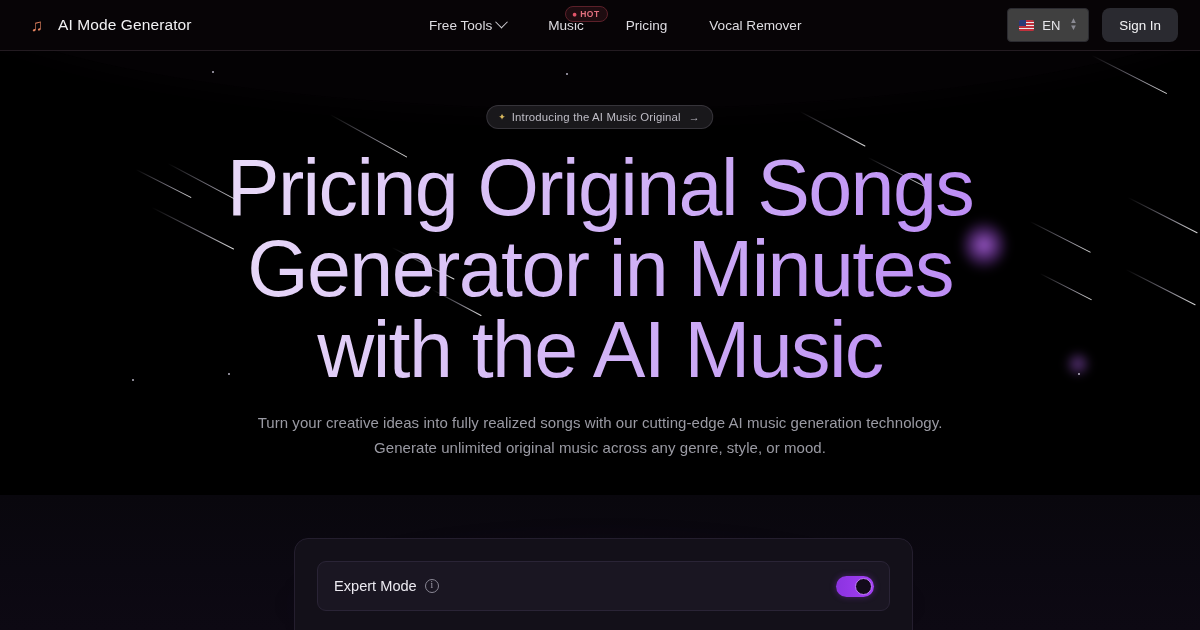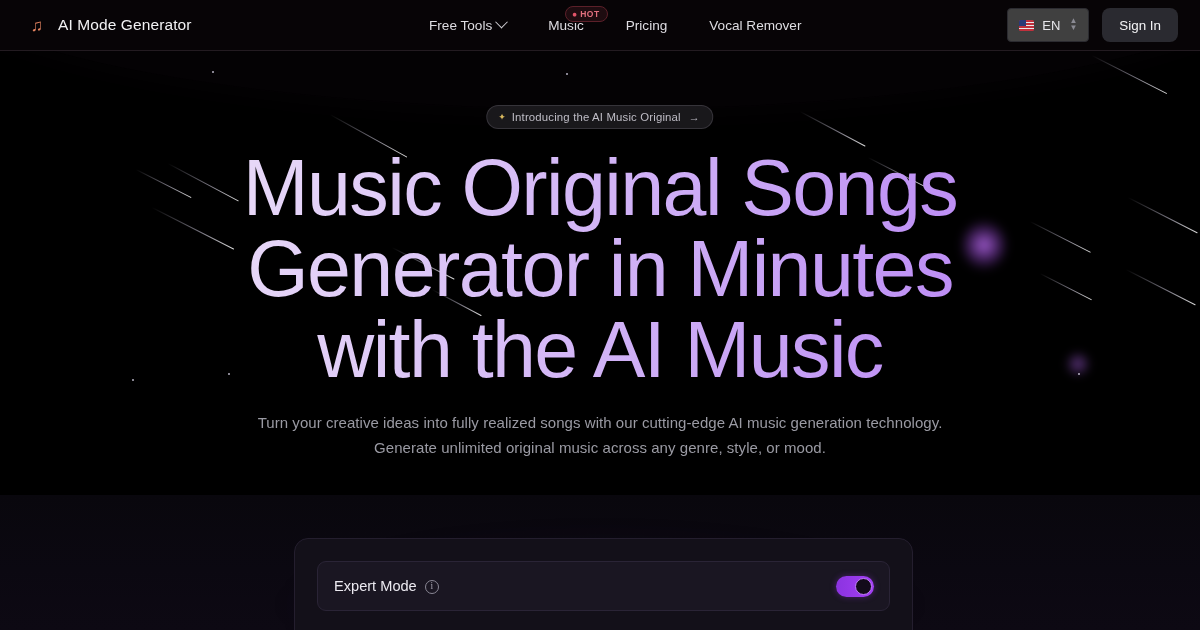--- a/index.html
+++ b/index.html
@@ -340,21 +340,21 @@
     border-radius: 9px;
     background: #1a1622;
     border: 1px solid #2a2436;
     display: flex;
     align-items: center;
     justify-content: space-between;
     padding: 0 15px 0 16px;
   }
   .expert-left {
     display: flex;
-    align-items: flex-end;
+    align-items: center;
     gap: 8px;
   }
   .expert-label {
     color: #eceaf1;
     font-size: 14.6px;
   }
   .info-icon {
     width: 14px; height: 14px;
     border-radius: 50%;
     border: 1.1px solid #8a8795;
@@ -457,21 +457,21 @@
 
     <div class="hero-inner">
 
       <div class="intro-pill">
         <span class="pill-sparkle">✦</span>
         <span class="pill-text">Introducing the AI Music Original</span>
         <span class="pill-arrow">→</span>
       </div>
 
       <h1 class="headline">
-        <span class="ln">Music Original Songs</span>
+        <span class="ln">Pricing Original Songs</span>
         <span class="ln">Generator in Minutes</span>
         <span class="ln">with the AI Music</span>
       </h1>
 
       <p class="subtitle">Turn your creative ideas into fully realized songs with our cutting-edge AI music generation technology. Generate unlimited original music across any genre, style, or mood.</p>
     </div>
   </div>
 
   <div class="lower">
     <div class="lower-glow"></div>

